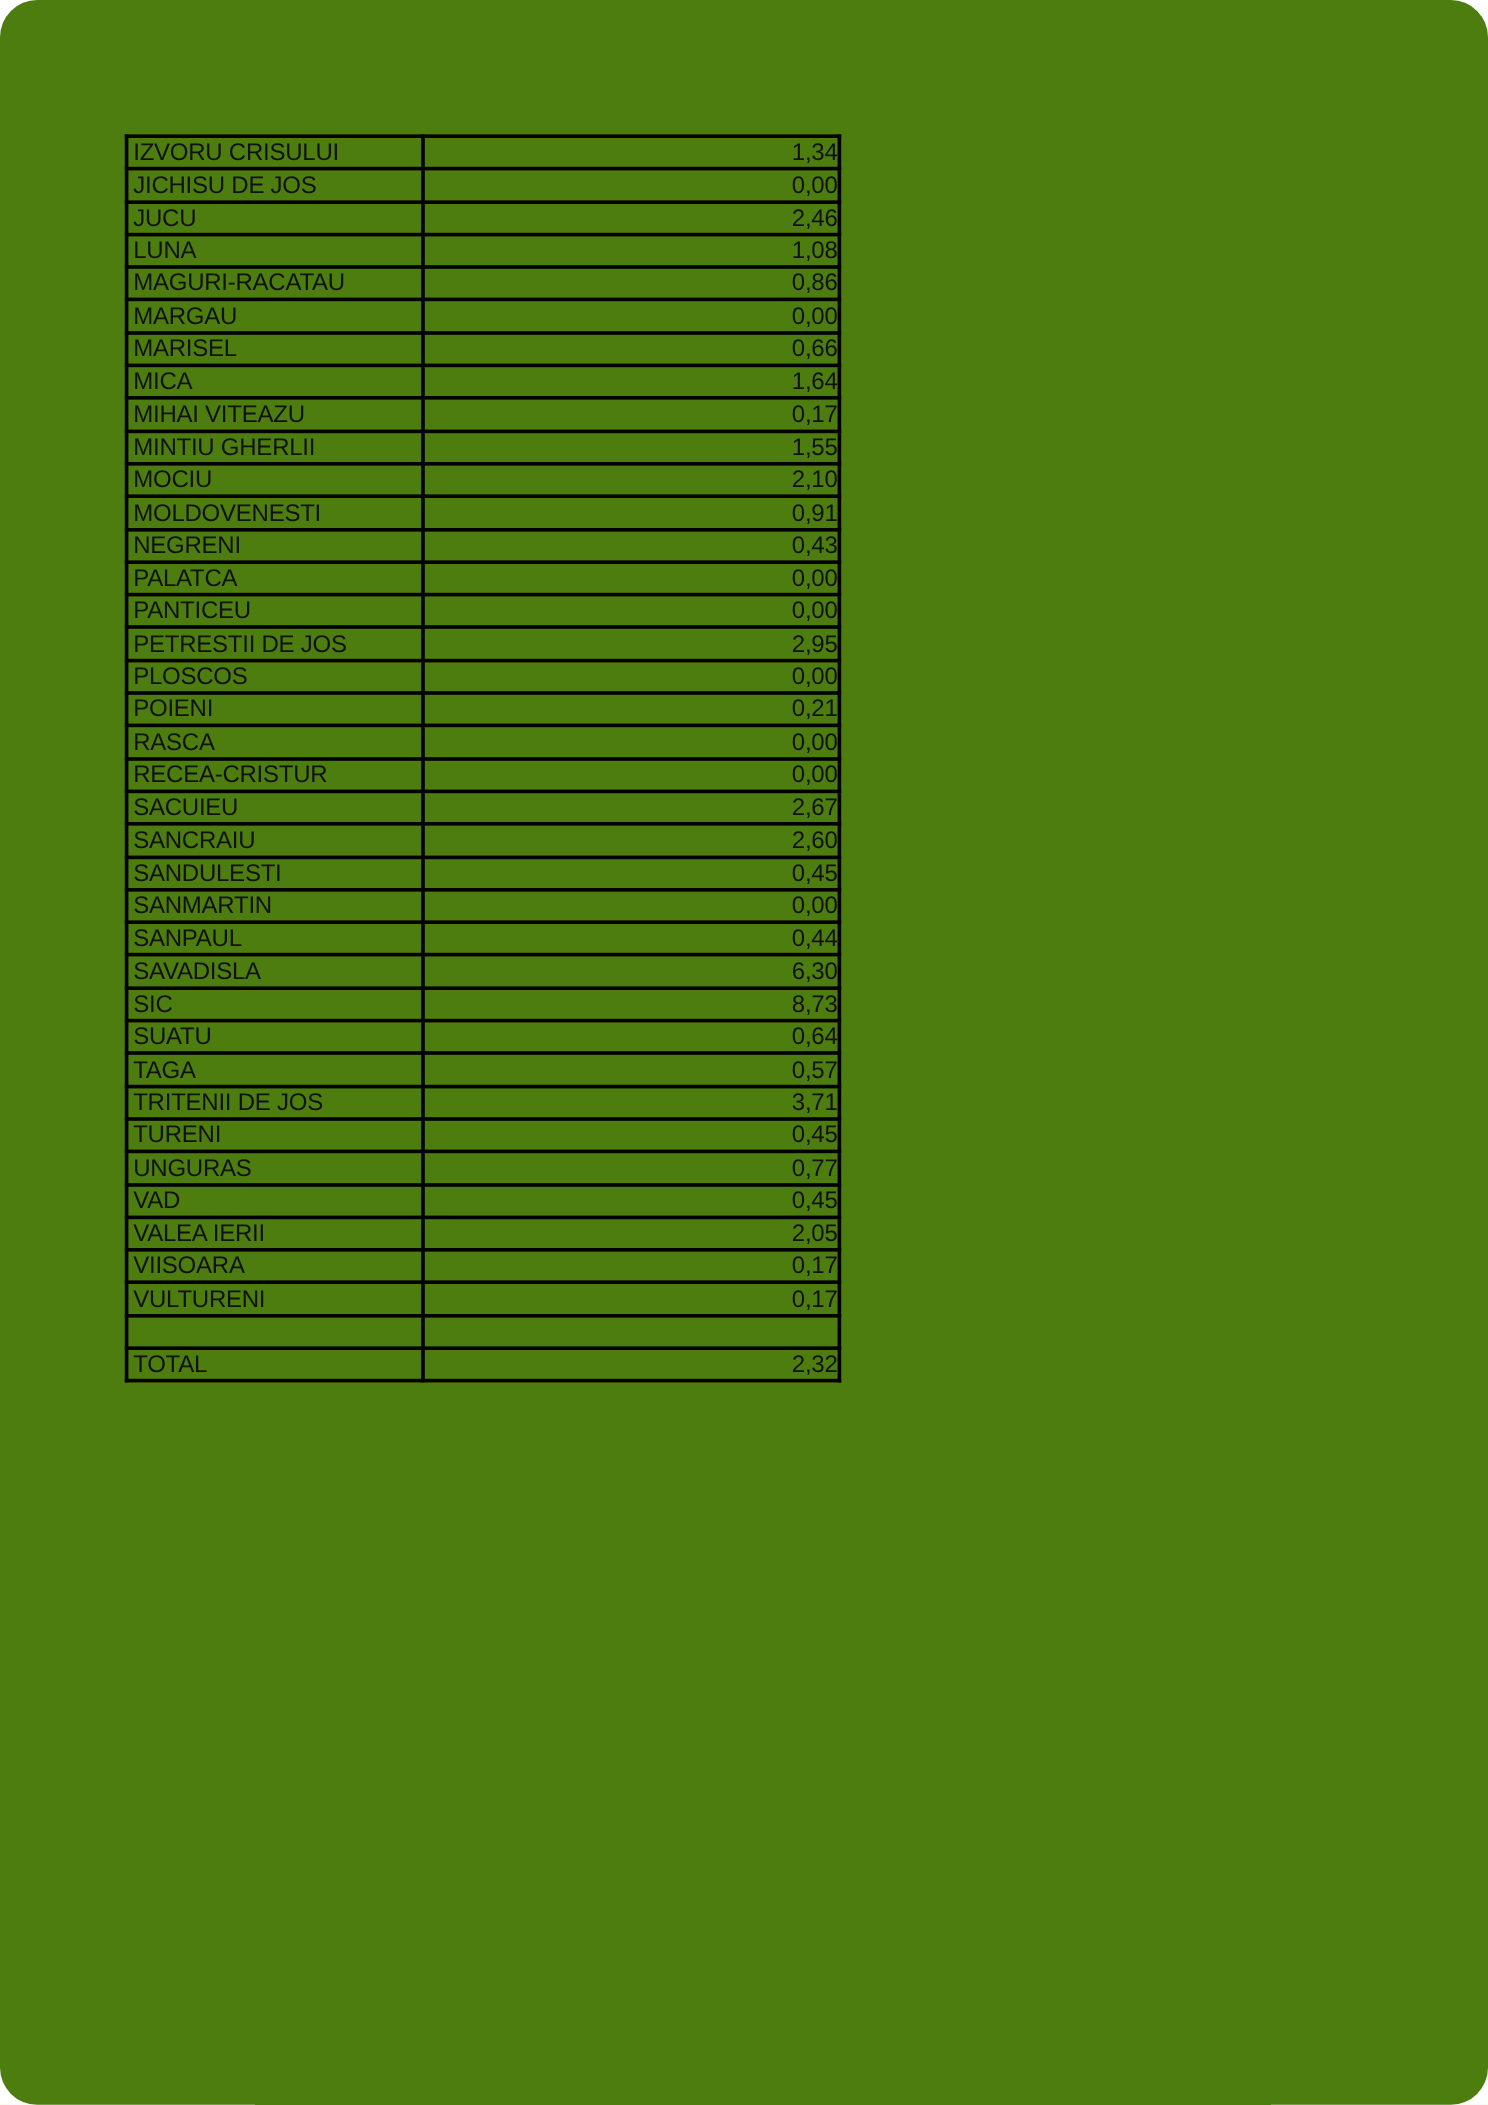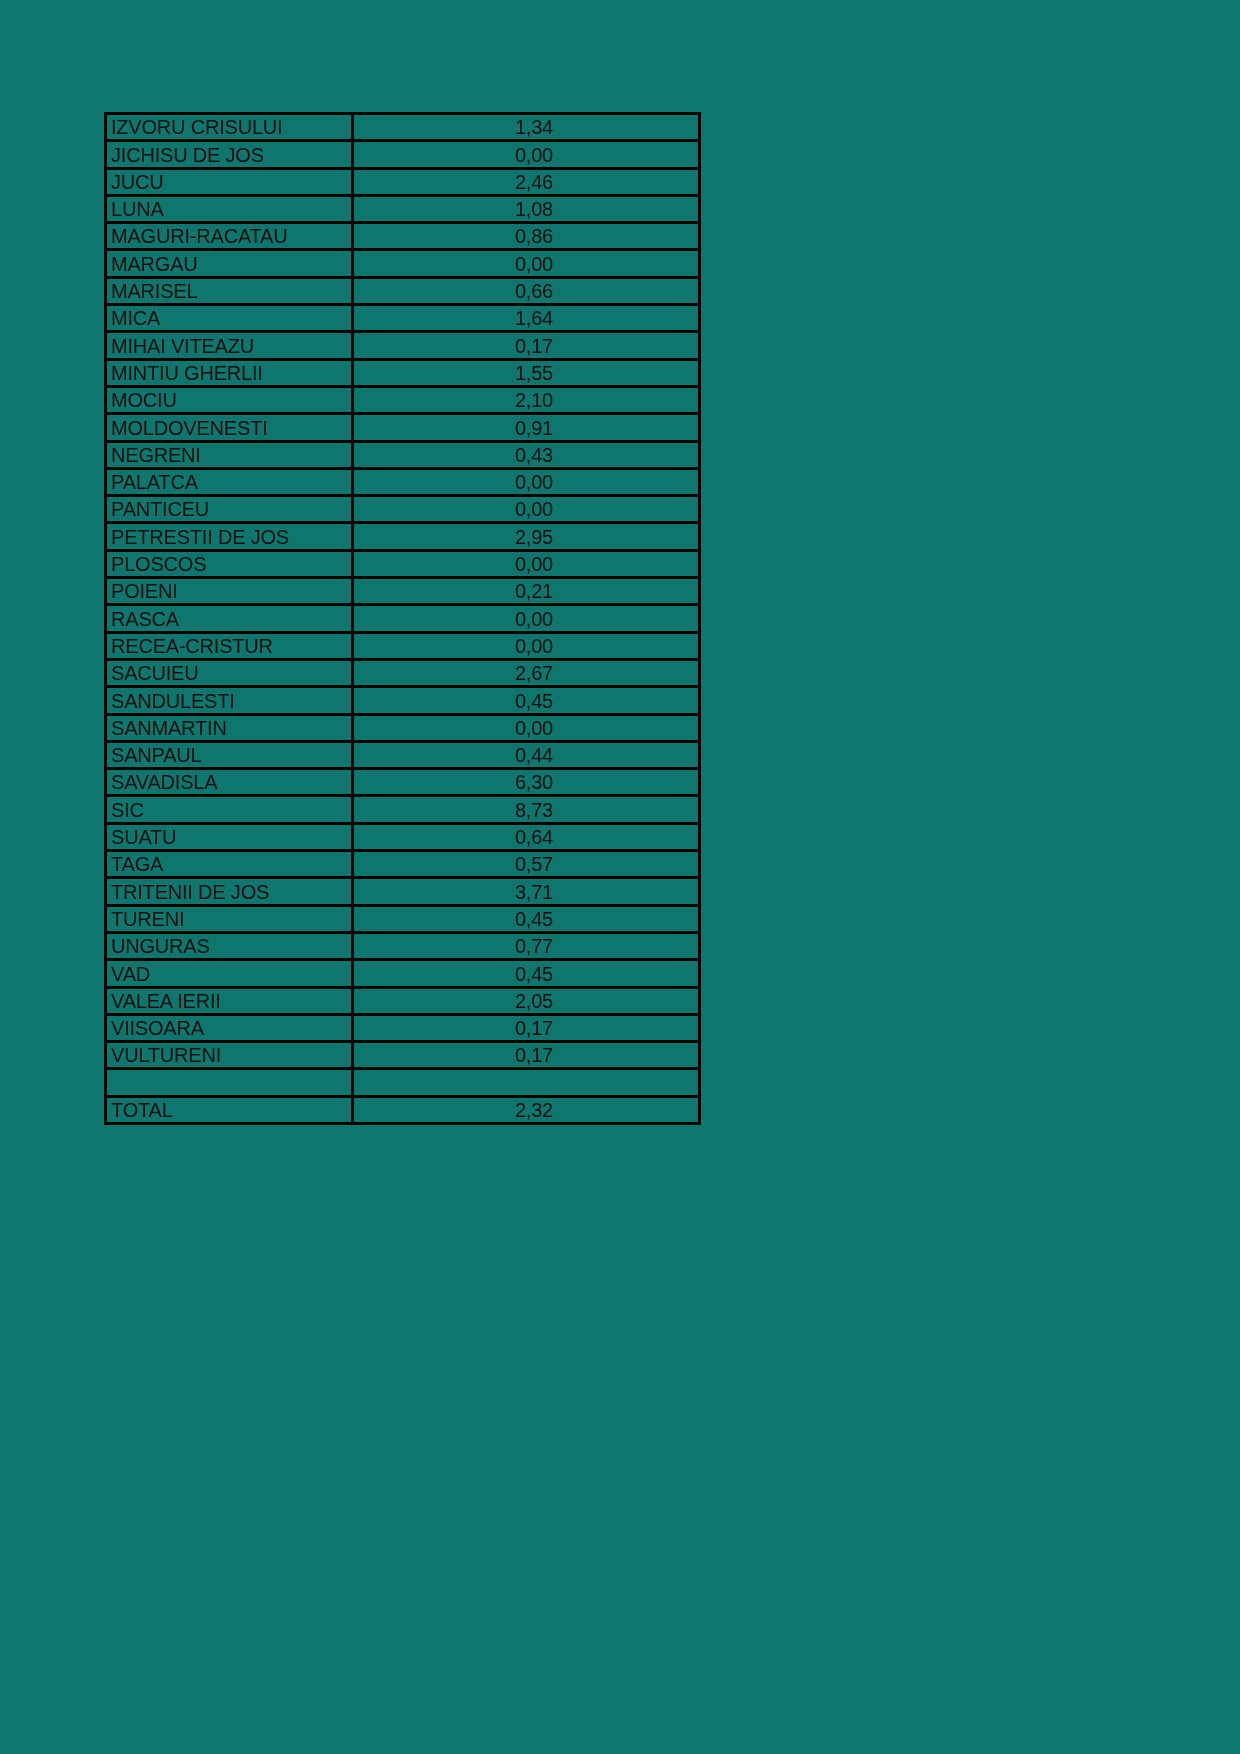--- a/index.html
+++ b/index.html
@@ -12,21 +12,22 @@
       height: 1754px;
       position: relative;
       overflow: hidden;
       font-family: "Liberation Sans", "DejaVu Sans", sans-serif;
       color: #111111;
     }
     .page {
       position: absolute;
       left: 0; top: 0;
       width: 1240px; height: 1754px;
-      background: #0f766e;
+      background: #4d7c0f;
+      border-radius: 31px;
     }
     table.data-table {
       position: absolute;
       left: 104px;
       top: 112px;
       border-collapse: collapse;
       table-layout: fixed;
       width: 594px;
     }
     table.data-table col.c-name { width: 247px; }
@@ -36,21 +37,21 @@
       height: 24.3px;
       padding: 0 0 0 4px;
       font-size: 20px;
       line-height: 24px;
       white-space: nowrap;
       overflow: hidden;
       vertical-align: bottom;
       letter-spacing: -0.2px;
     }
     table.data-table td.val {
-      text-align: center;
+      text-align: right;
       padding-left: 16px;
       padding-right: 0;
     }
   </style>
 </head>
 <body>
 
 <div class="page">
   <table class="data-table">
     <colgroup>
@@ -137,20 +138,24 @@
         </tr>
         <tr>
           <td class="name">RECEA-CRISTUR</td>
           <td class="val">0,00</td>
         </tr>
         <tr>
           <td class="name">SACUIEU</td>
           <td class="val">2,67</td>
         </tr>
         <tr>
+          <td class="name">SANCRAIU</td>
+          <td class="val">2,60</td>
+        </tr>
+        <tr>
           <td class="name">SANDULESTI</td>
           <td class="val">0,45</td>
         </tr>
         <tr>
           <td class="name">SANMARTIN</td>
           <td class="val">0,00</td>
         </tr>
         <tr>
           <td class="name">SANPAUL</td>
           <td class="val">0,44</td>

